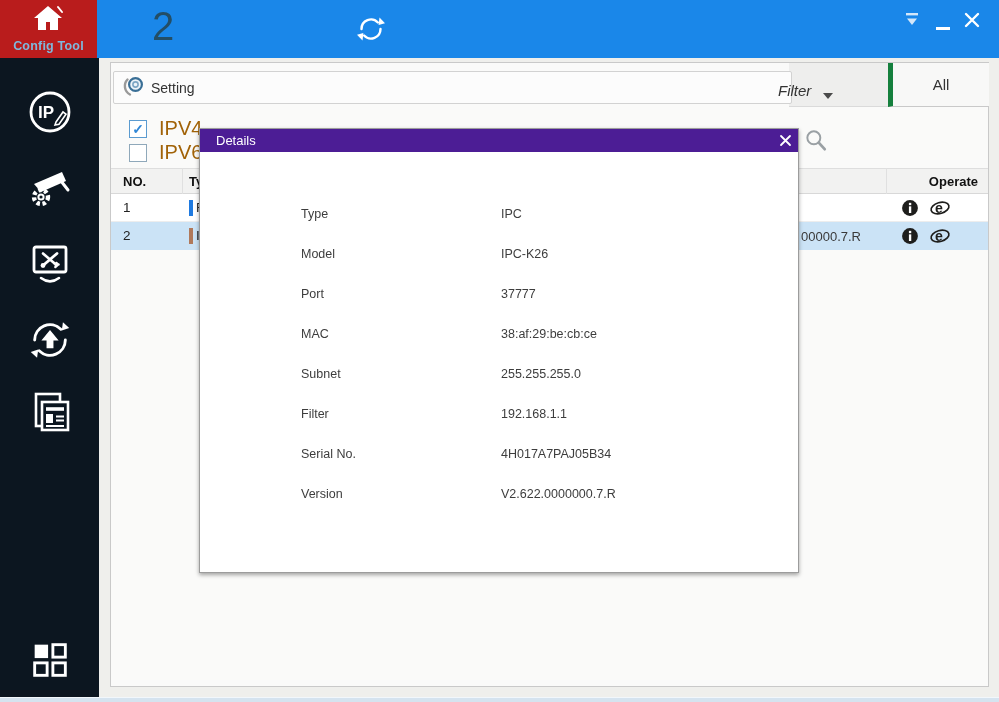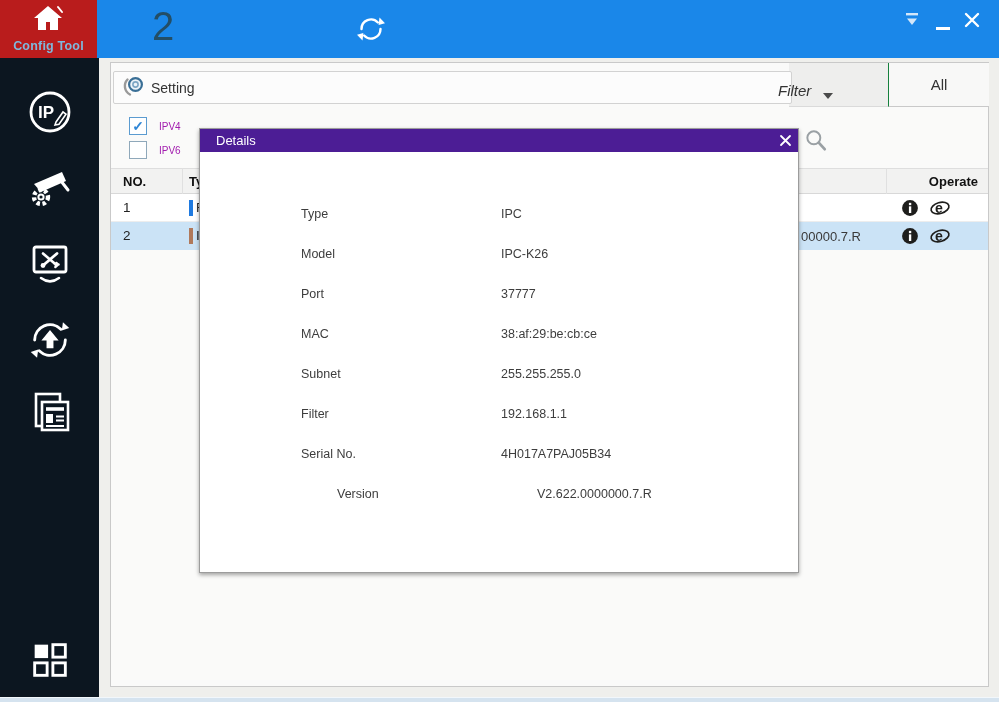--- a/index.html
+++ b/index.html
@@ -43,31 +43,31 @@
                  border:1px solid #d2d2d2; border-radius:2px; display:flex;
                  align-items:center; padding-left:8px; cursor:pointer; }
   #setting-label { font-size:14px; color:#333; margin-left:5px; }
   #filter-btn { left:667px; top:10px; height:26px; display:flex; align-items:flex-end;
                 cursor:pointer;font-style:italic; }
   #filter-label { font-size:15px; color:#333; }
   #filter-caret { width:0; height:0; border-left:5px solid transparent;
                   border-right:5px solid transparent; border-top:6px solid #4a4a4a;
                   margin-left:12px; margin-top:2px; }
   #all-tab { left:777px; top:0; width:101px; height:44px; background:#f8f8f7;
-             border-left:1px solid #15803d; border-bottom:1px solid #c9c9c9;
+             border-left:5px solid #15803d; border-bottom:1px solid #c9c9c9;
              display:flex; align-items:center; justify-content:center; cursor:pointer; }
   #all-label { font-size:15px; color:#333; }
 
   .chk-row { position:absolute; left:18px; display:flex; align-items:center; cursor:pointer; }
   #chk-ipv4 { top:54px; } #chk-ipv6 { top:78px; }
   .chk-box { width:18px; height:18px; background:#fff; border:1px solid #8fa8ba;
              font-size:14px; font-weight:bold; color:#2f86d6; text-align:center;
              line-height:16px; }
   #chk-ipv4 .chk-box { border-color:#5b9bd0; }
-  .chk-label { font-size:10px; color:#a21caf; margin-left:12px; }
+  .chk-label { font-size:20px; color:#a16207; margin-left:12px; }
 
   #search-btn { left:692px; top:64px; width:26px; height:27px; cursor:pointer; }
 
   
   #tbl-header { left:0; top:105px; width:877px; height:26px; background:#f2f2f1;
                 border-top:1px solid #dedede; border-bottom:1px solid #d8d8d8; }
   .th { position:absolute; top:5px; font-size:13px; font-weight:bold; color:#111; }
   #th-no { left:12px; } #th-type { left:78px; }
   #th-operate { left:775px; width:92px; text-align:right; }
   .vline { position:absolute; width:1px; background:#e0e0e0; top:105px; height:81px; }
@@ -86,21 +86,21 @@
 
   
   #modal { left:199px; top:128px; width:600px; height:445px; background:#fff;
            border:1px solid #9c9c9c; box-shadow:0 2px 4px rgba(0,0,0,.35); z-index:10; }
   #modal-titlebar { left:0; top:0; width:598px; height:23px; background:#4c1d95; }
   #modal-title { left:16px; top:4px; font-size:13px; color:#fff; }
   #modal-close { left:578px; top:4px; width:15px; height:15px; cursor:pointer; }
   .fld { position:absolute; font-size:12.5px; color:#3d3d3d; }
   .fld-label { left:101px; } .fld-value { left:301px; }
   .fr0 { top:78px; } .fr1 { top:118px; } .fr2 { top:158px; } .fr3 { top:198px; }
-  .fr4 { top:238px; } .fr5 { top:278px; } .fr6 { top:318px; } .fr7 { top:358px;margin-left:36px; }
+  .fr4 { top:238px; } .fr5 { top:278px; } .fr6 { top:318px; } .fr7 { top:358px; }
 
   
   #bottom-strip  { left:0; top:697px; width:999px; height:5px; background:#d5e3ef;
                    border-top:1px solid #f2f7fb; z-index:6; }
 </style>
 </head>
 <body>
 
 <div id="win">
 

